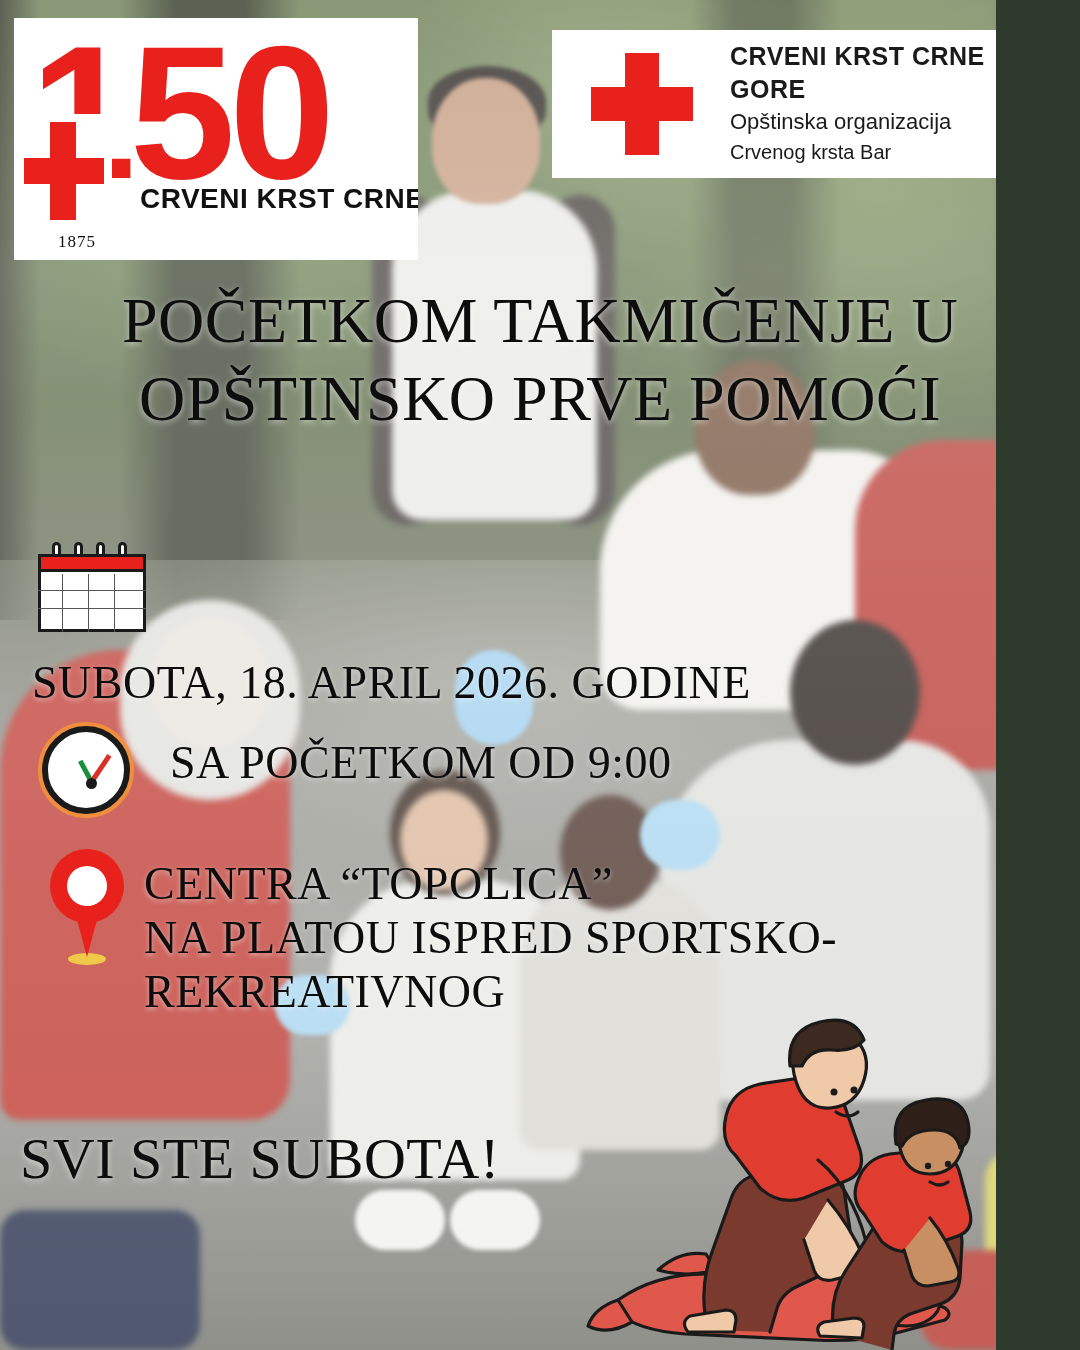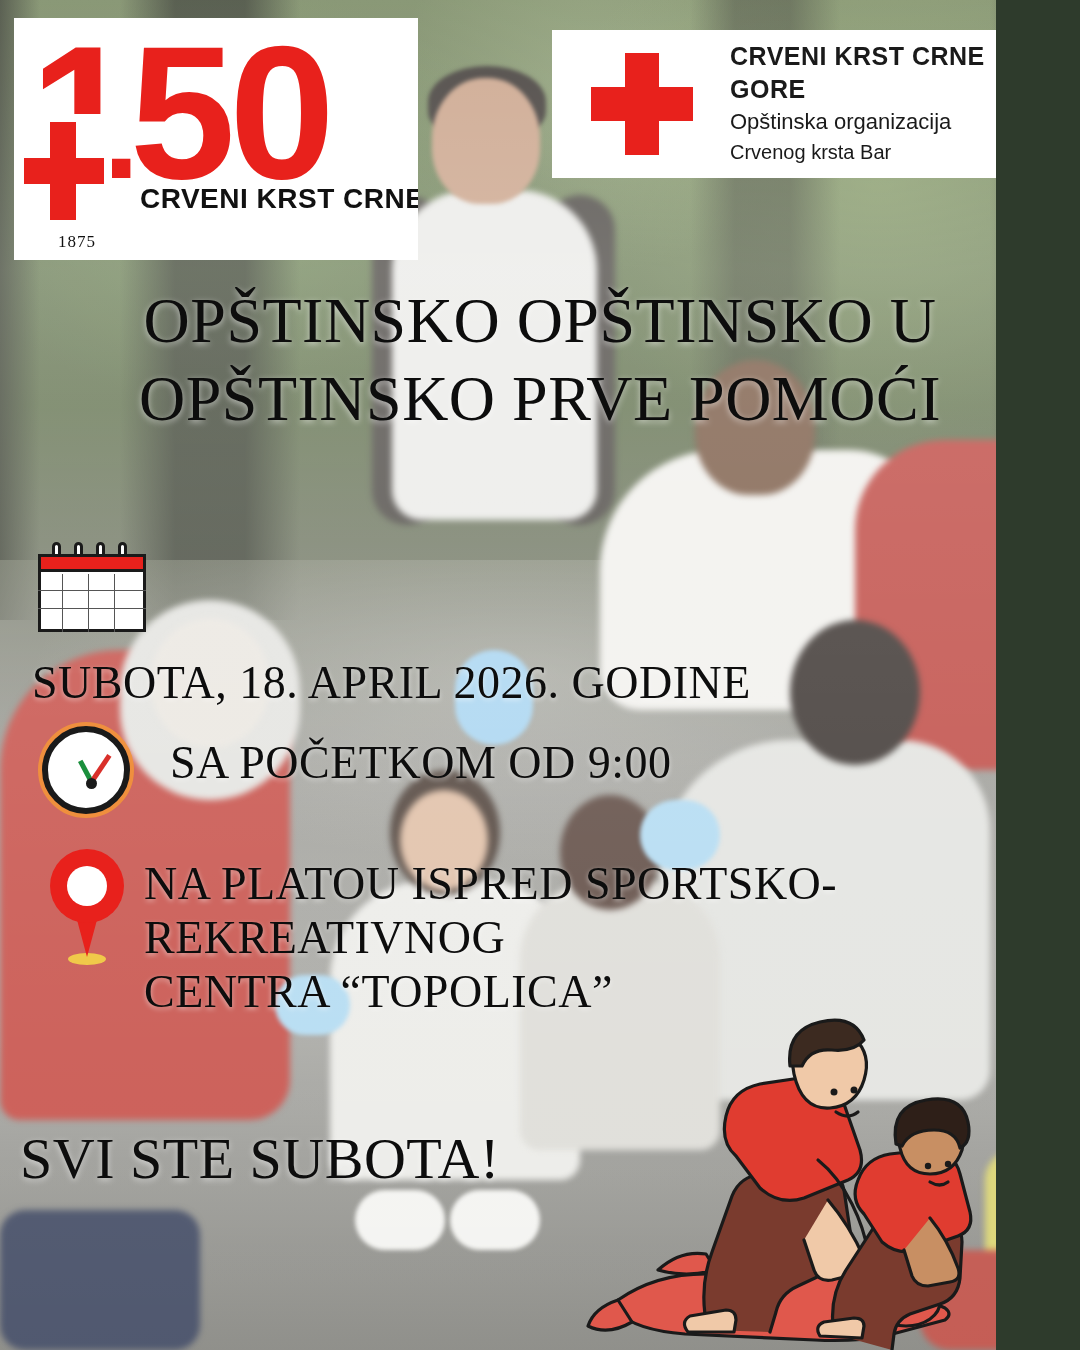--- a/index.html
+++ b/index.html
@@ -326,21 +326,21 @@
       <div class="ch"></div>
     </div>
     <div class="txt">
       <div class="t1">CRVENI KRST CRNE GORE</div>
       <div class="t2">Opštinska organizacija</div>
       <div class="t3">Crvenog krsta Bar</div>
     </div>
   </div>
 
   <div class="headline">
-    <span>OPŠTINSKO OPŠTINSKO U</span>
+    <span>POČETKOM TAKMIČENJE U</span>
     <span class="l2">OPŠTINSKO PRVE POMOĆI</span>
   </div>
 
   <div class="info">
 
     <div class="row row-date">
       <div class="icon">
         <div class="cal-ring" style="left:26px"></div>
         <div class="cal-ring" style="left:48px"></div>
         <div class="cal-ring" style="left:70px"></div>
@@ -365,22 +365,22 @@
     </div>
 
     <div class="row row-place">
       <div class="icon">
         <div class="pin-shadow"></div>
         <div class="pin-tip"></div>
         <div class="pin"></div>
         <div class="pin-hole"></div>
       </div>
       <div class="text">
+        <div>CENTRA “TOPOLICA”</div>
         <div>NA PLATOU ISPRED SPORTSKO-REKREATIVNOG</div>
-        <div>CENTRA “TOPOLICA”</div>
       </div>
     </div>
   </div>
 
   <div class="cta">SVI STE SUBOTA!</div>
 
   <div class="cpr">
     <svg viewBox="0 0 490 380" width="490" height="380" xmlns="http://www.w3.org/2000/svg">
       <g stroke="#1a1a1a" stroke-width="3.2" stroke-linejoin="round" stroke-linecap="round">
 

